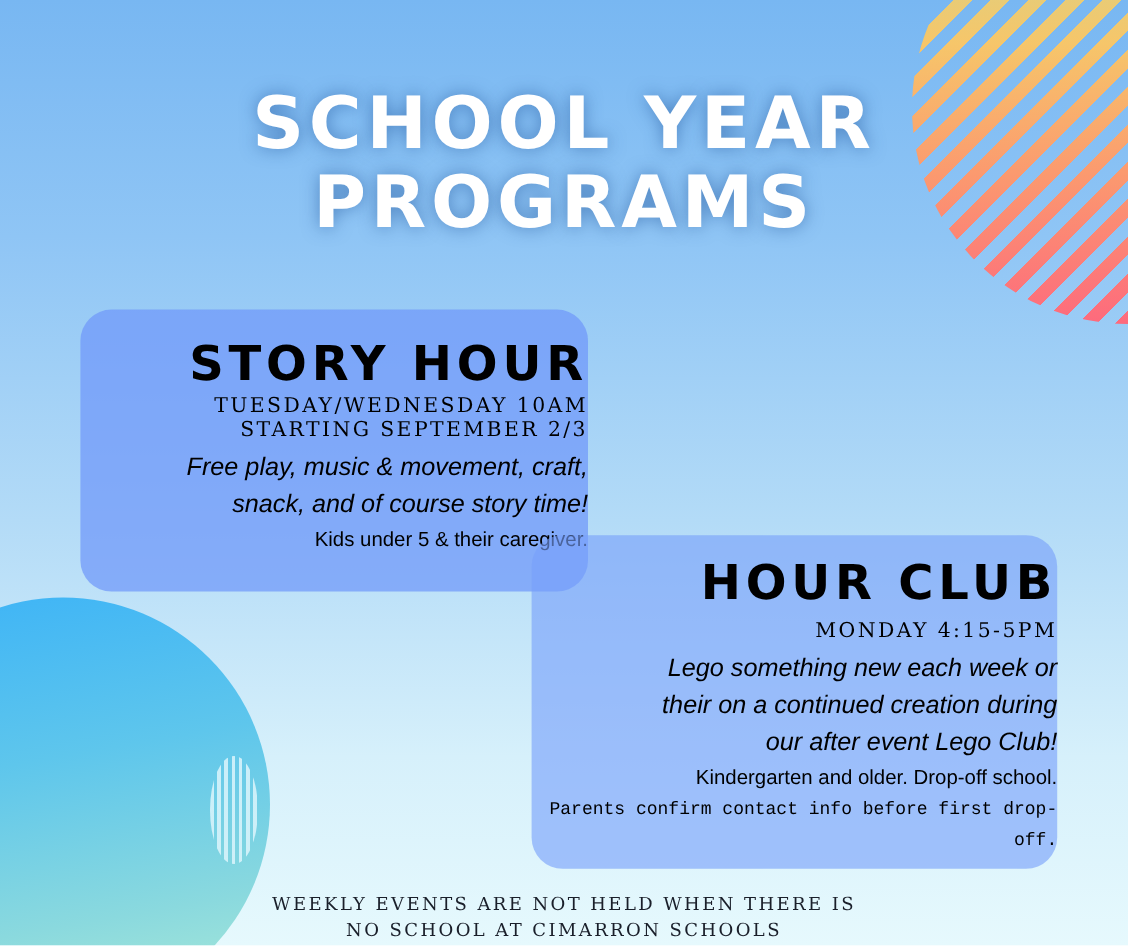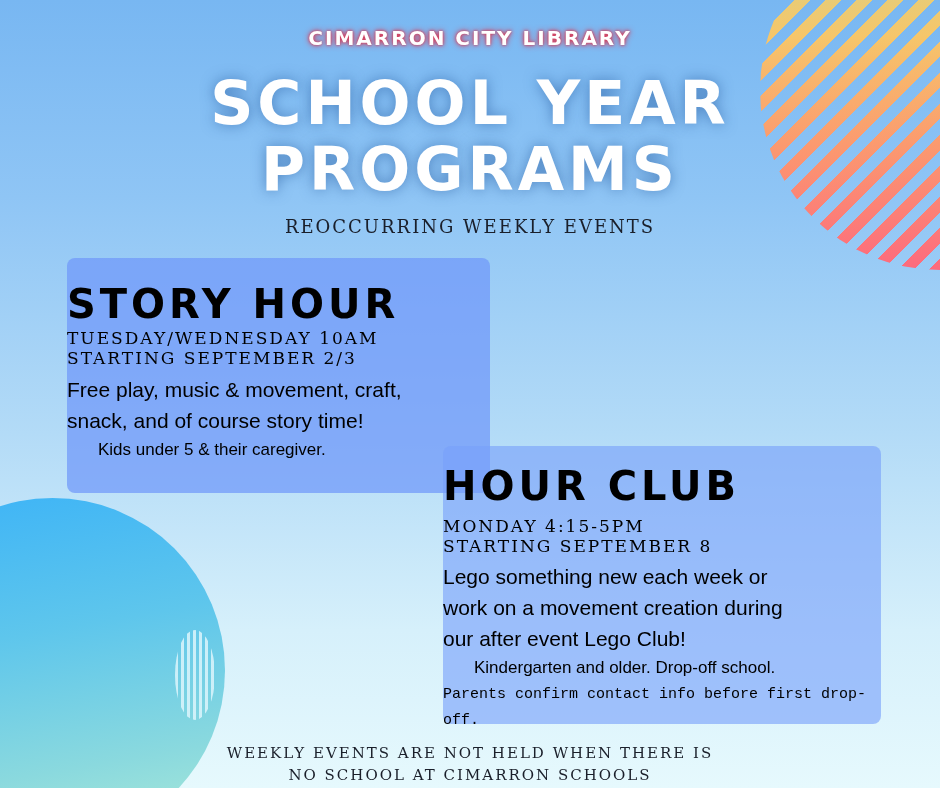--- a/index.html
+++ b/index.html
@@ -36,32 +36,32 @@
   .title {
     position: absolute; top: 70px; left: 0; width: 940px; text-align: center;
     font-size: 60px; line-height: 66px; letter-spacing: 4px; color: #fff; font-weight: bold;
     text-shadow: 0 0 14px rgba(30,80,150,0.55);
   }
   .subtitle {
     position: absolute; top: 216px; left: 0; width: 940px; text-align: center;
     font-family: "DejaVu Serif", serif; font-size: 18px; letter-spacing: 2px; color: #1a1f2a;
   }
   .card {
-    position: absolute; border-radius: 8px; text-align: left; color: #000;
+    position: absolute; border-radius: 26px; text-align: right; color: #000;
     background: rgba(111, 151, 250, 0.72);
   }
   .card-story { left: 67px; top: 258px; width: 423px; height: 235px; }
   .card-lego  { left: 443px; top: 446px; width: 438px; height: 278px; background: rgba(120,160,250,0.62); }
   .card h2 {
     margin: 0; font-size: 40px; letter-spacing: 4px; font-weight: bold; line-height: 48px;
   }
   .card .when {
     font-family: "DejaVu Serif", serif; font-size: 17px; letter-spacing: 2px; line-height: 20px;
   }
-  .card .desc { font-family: "Liberation Sans", sans-serif; font-size: 21px; line-height: 31px; }
+  .card .desc { font-family: "Liberation Sans", sans-serif; font-size: 21px; line-height: 31px; font-style: italic; }
   .card .small { font-family: "Liberation Sans", sans-serif; font-size: 17px; line-height: 28px; padding-left: 31px; }
   .card .tiny { font-family: Liberation Mono, monospace; font-size: 15px; line-height: 26px; }
   .card-story h2 { padding-top: 22px; }
   .card-story .desc { margin-top: 6px; }
   .card-lego h2 { padding-top: 16px; }
   .card-lego .when { margin-top: 6px; }
   .card-lego .desc { margin-top: 5px; }
   .footer {
     position: absolute; top: 742px; left: 0; width: 940px; text-align: center;
     font-family: "DejaVu Serif", serif; font-size: 15px; letter-spacing: 2px; line-height: 22px; color: #1a1f2a;
@@ -70,49 +70,46 @@
 </head>
 <body>
 
 <div class="poster">
   <div class="stripes">
       <div class="stripes-inner"></div>
     </div>
   <div class="brush"></div>
   <div class="brush-streak"></div>
 
-  <div class="kicker">CIMARRON CITY LIBRARY</div>
   <div class="title">
     <div>SCHOOL YEAR</div>
     <div>PROGRAMS</div>
   </div>
-  <div class="subtitle">REOCCURRING WEEKLY EVENTS</div>
 
   <div class="card card-story">
     <h2>STORY HOUR</h2>
     <div class="when">
       <div>TUESDAY/WEDNESDAY 10AM</div>
       <div>STARTING SEPTEMBER 2/3</div>
     </div>
     <div class="desc">
       <div>Free play, music &amp; movement, craft,</div>
       <div>snack, and of course story time!</div>
     </div>
     <div class="small">Kids under 5 &amp; their caregiver.</div>
   </div>
 
   <div class="card card-lego">
     <h2>HOUR CLUB</h2>
     <div class="when">
       <div>MONDAY 4:15-5PM</div>
-      <div>STARTING SEPTEMBER 8</div>
     </div>
     <div class="desc">
       <div>Lego something new each week or</div>
-      <div>work on a movement creation during</div>
+      <div>their on a continued creation during</div>
       <div>our after event Lego Club!</div>
     </div>
     <div class="small">Kindergarten and older. Drop-off school.</div>
     <div class="tiny">Parents confirm contact info before first drop-off.</div>
   </div>
 
   <div class="footer">
     <div>WEEKLY EVENTS ARE NOT HELD WHEN THERE IS</div>
     <div>NO SCHOOL AT CIMARRON SCHOOLS</div>
   </div>

